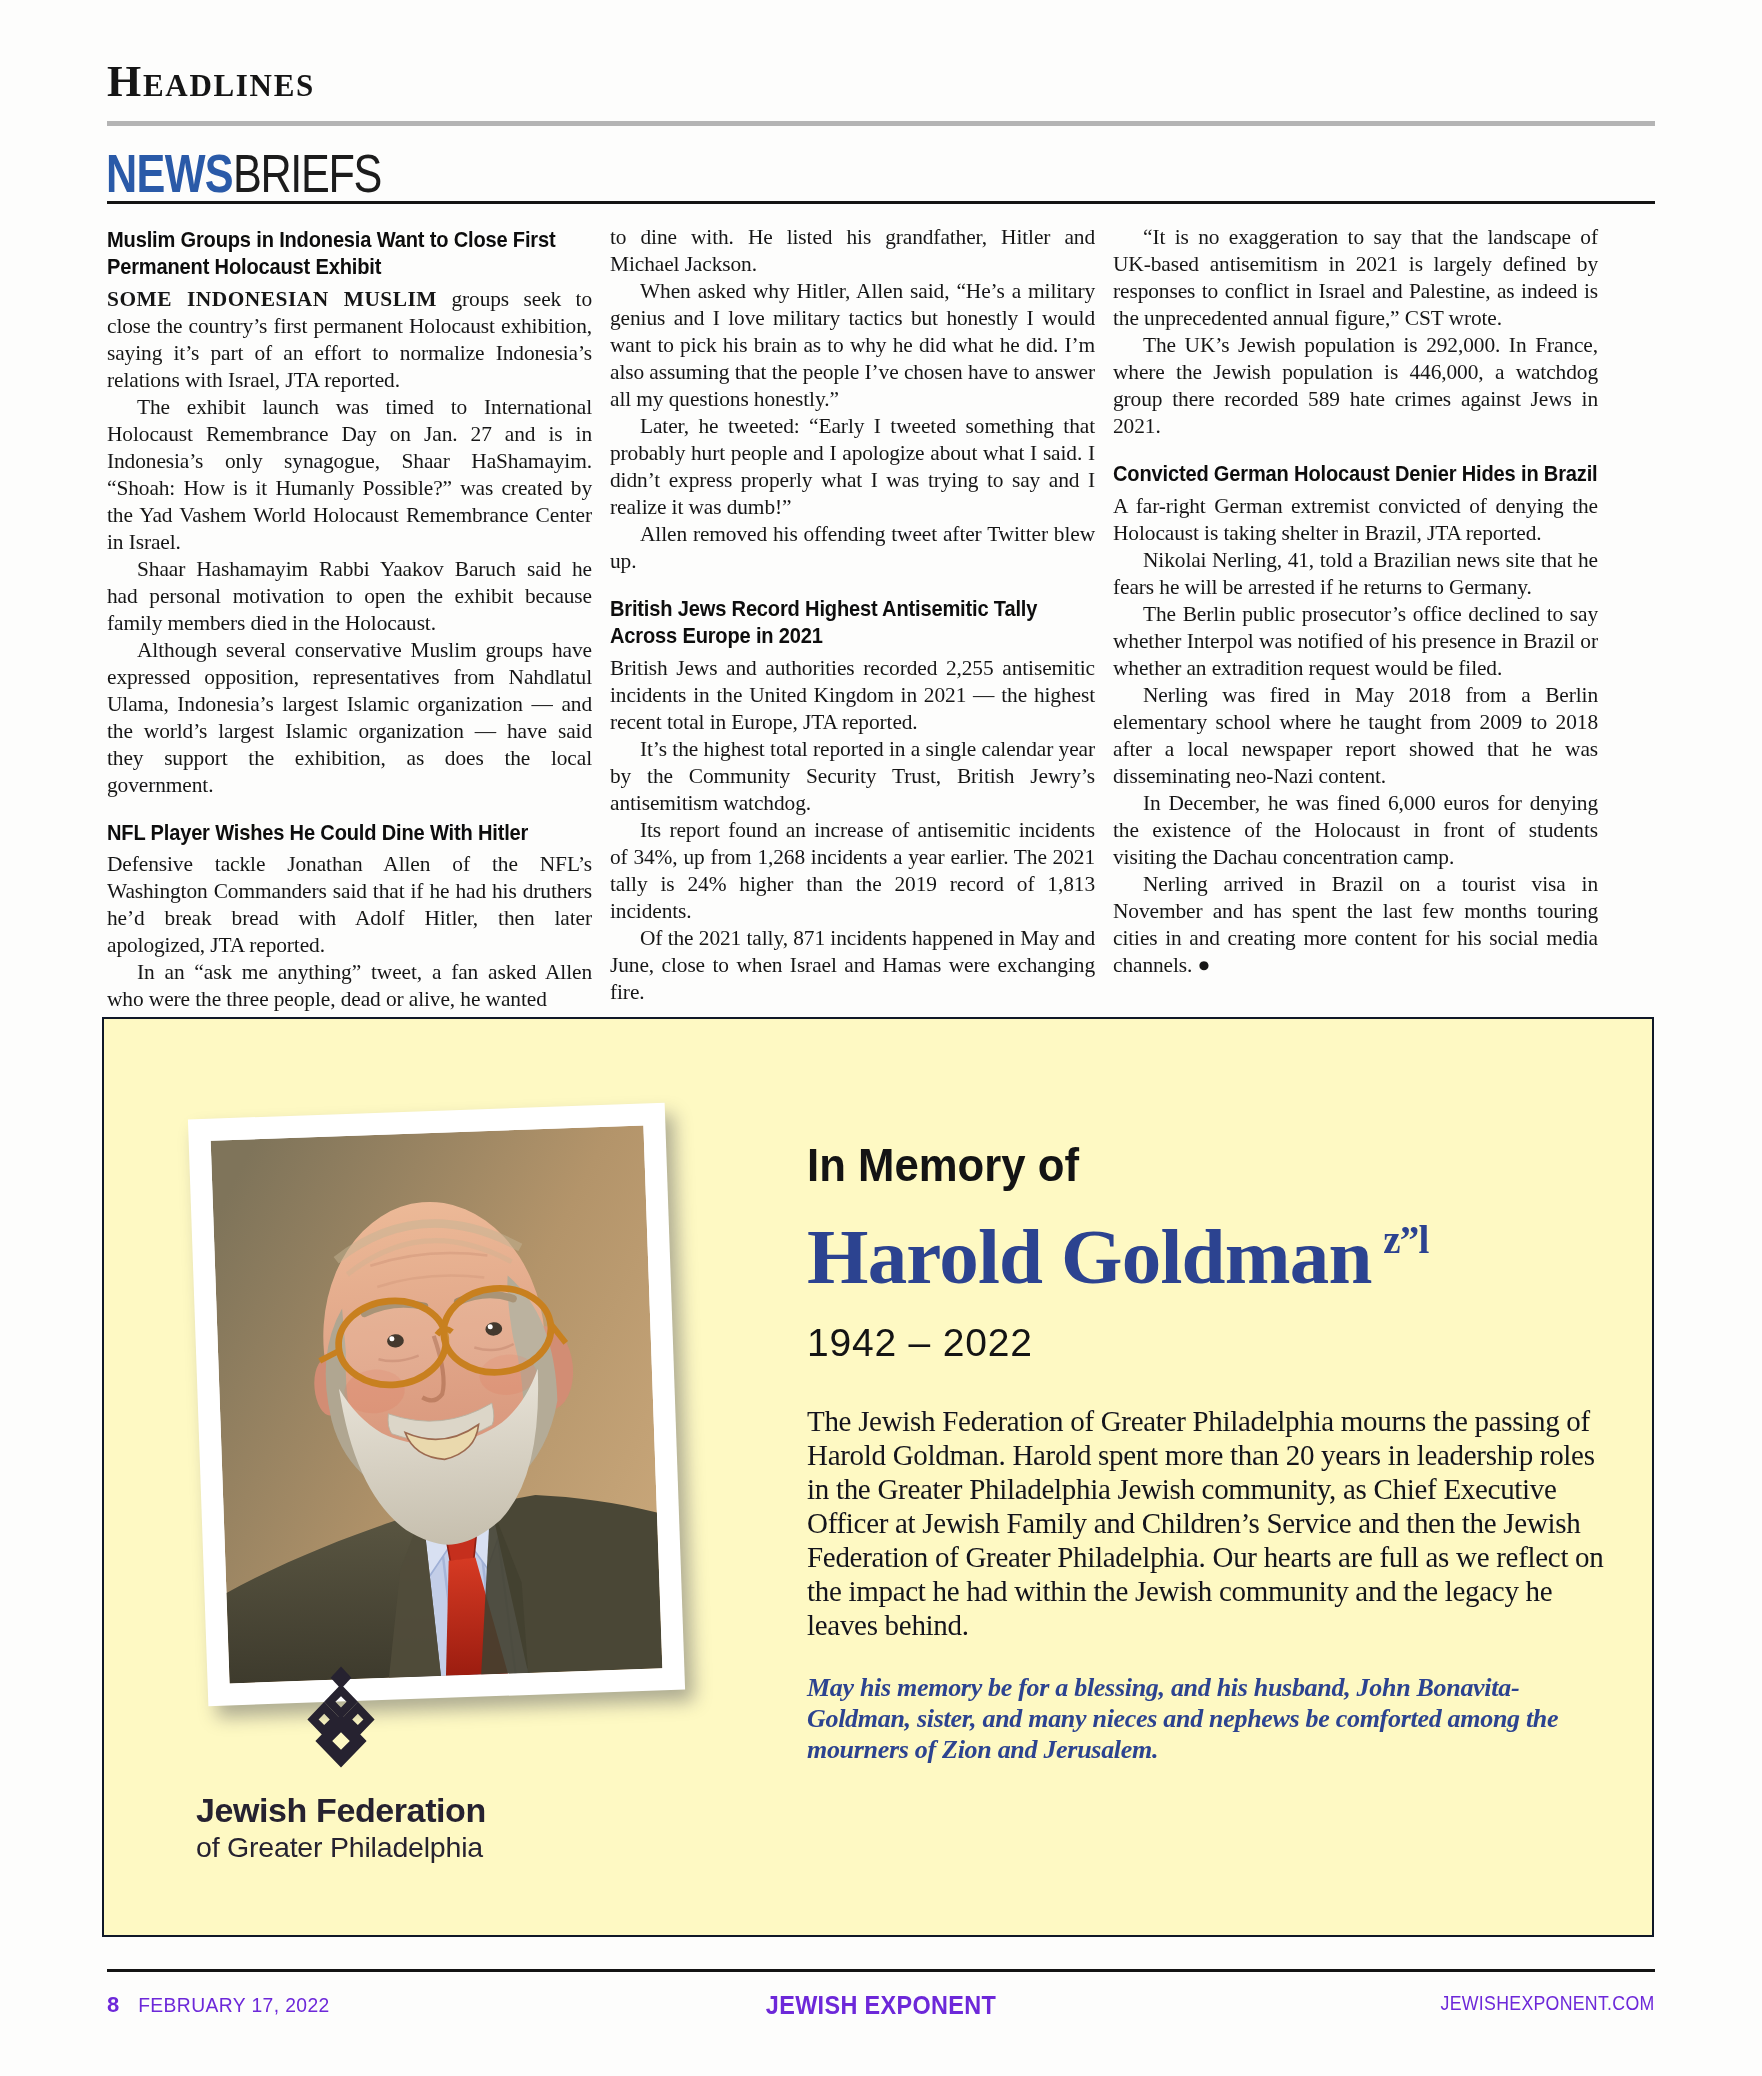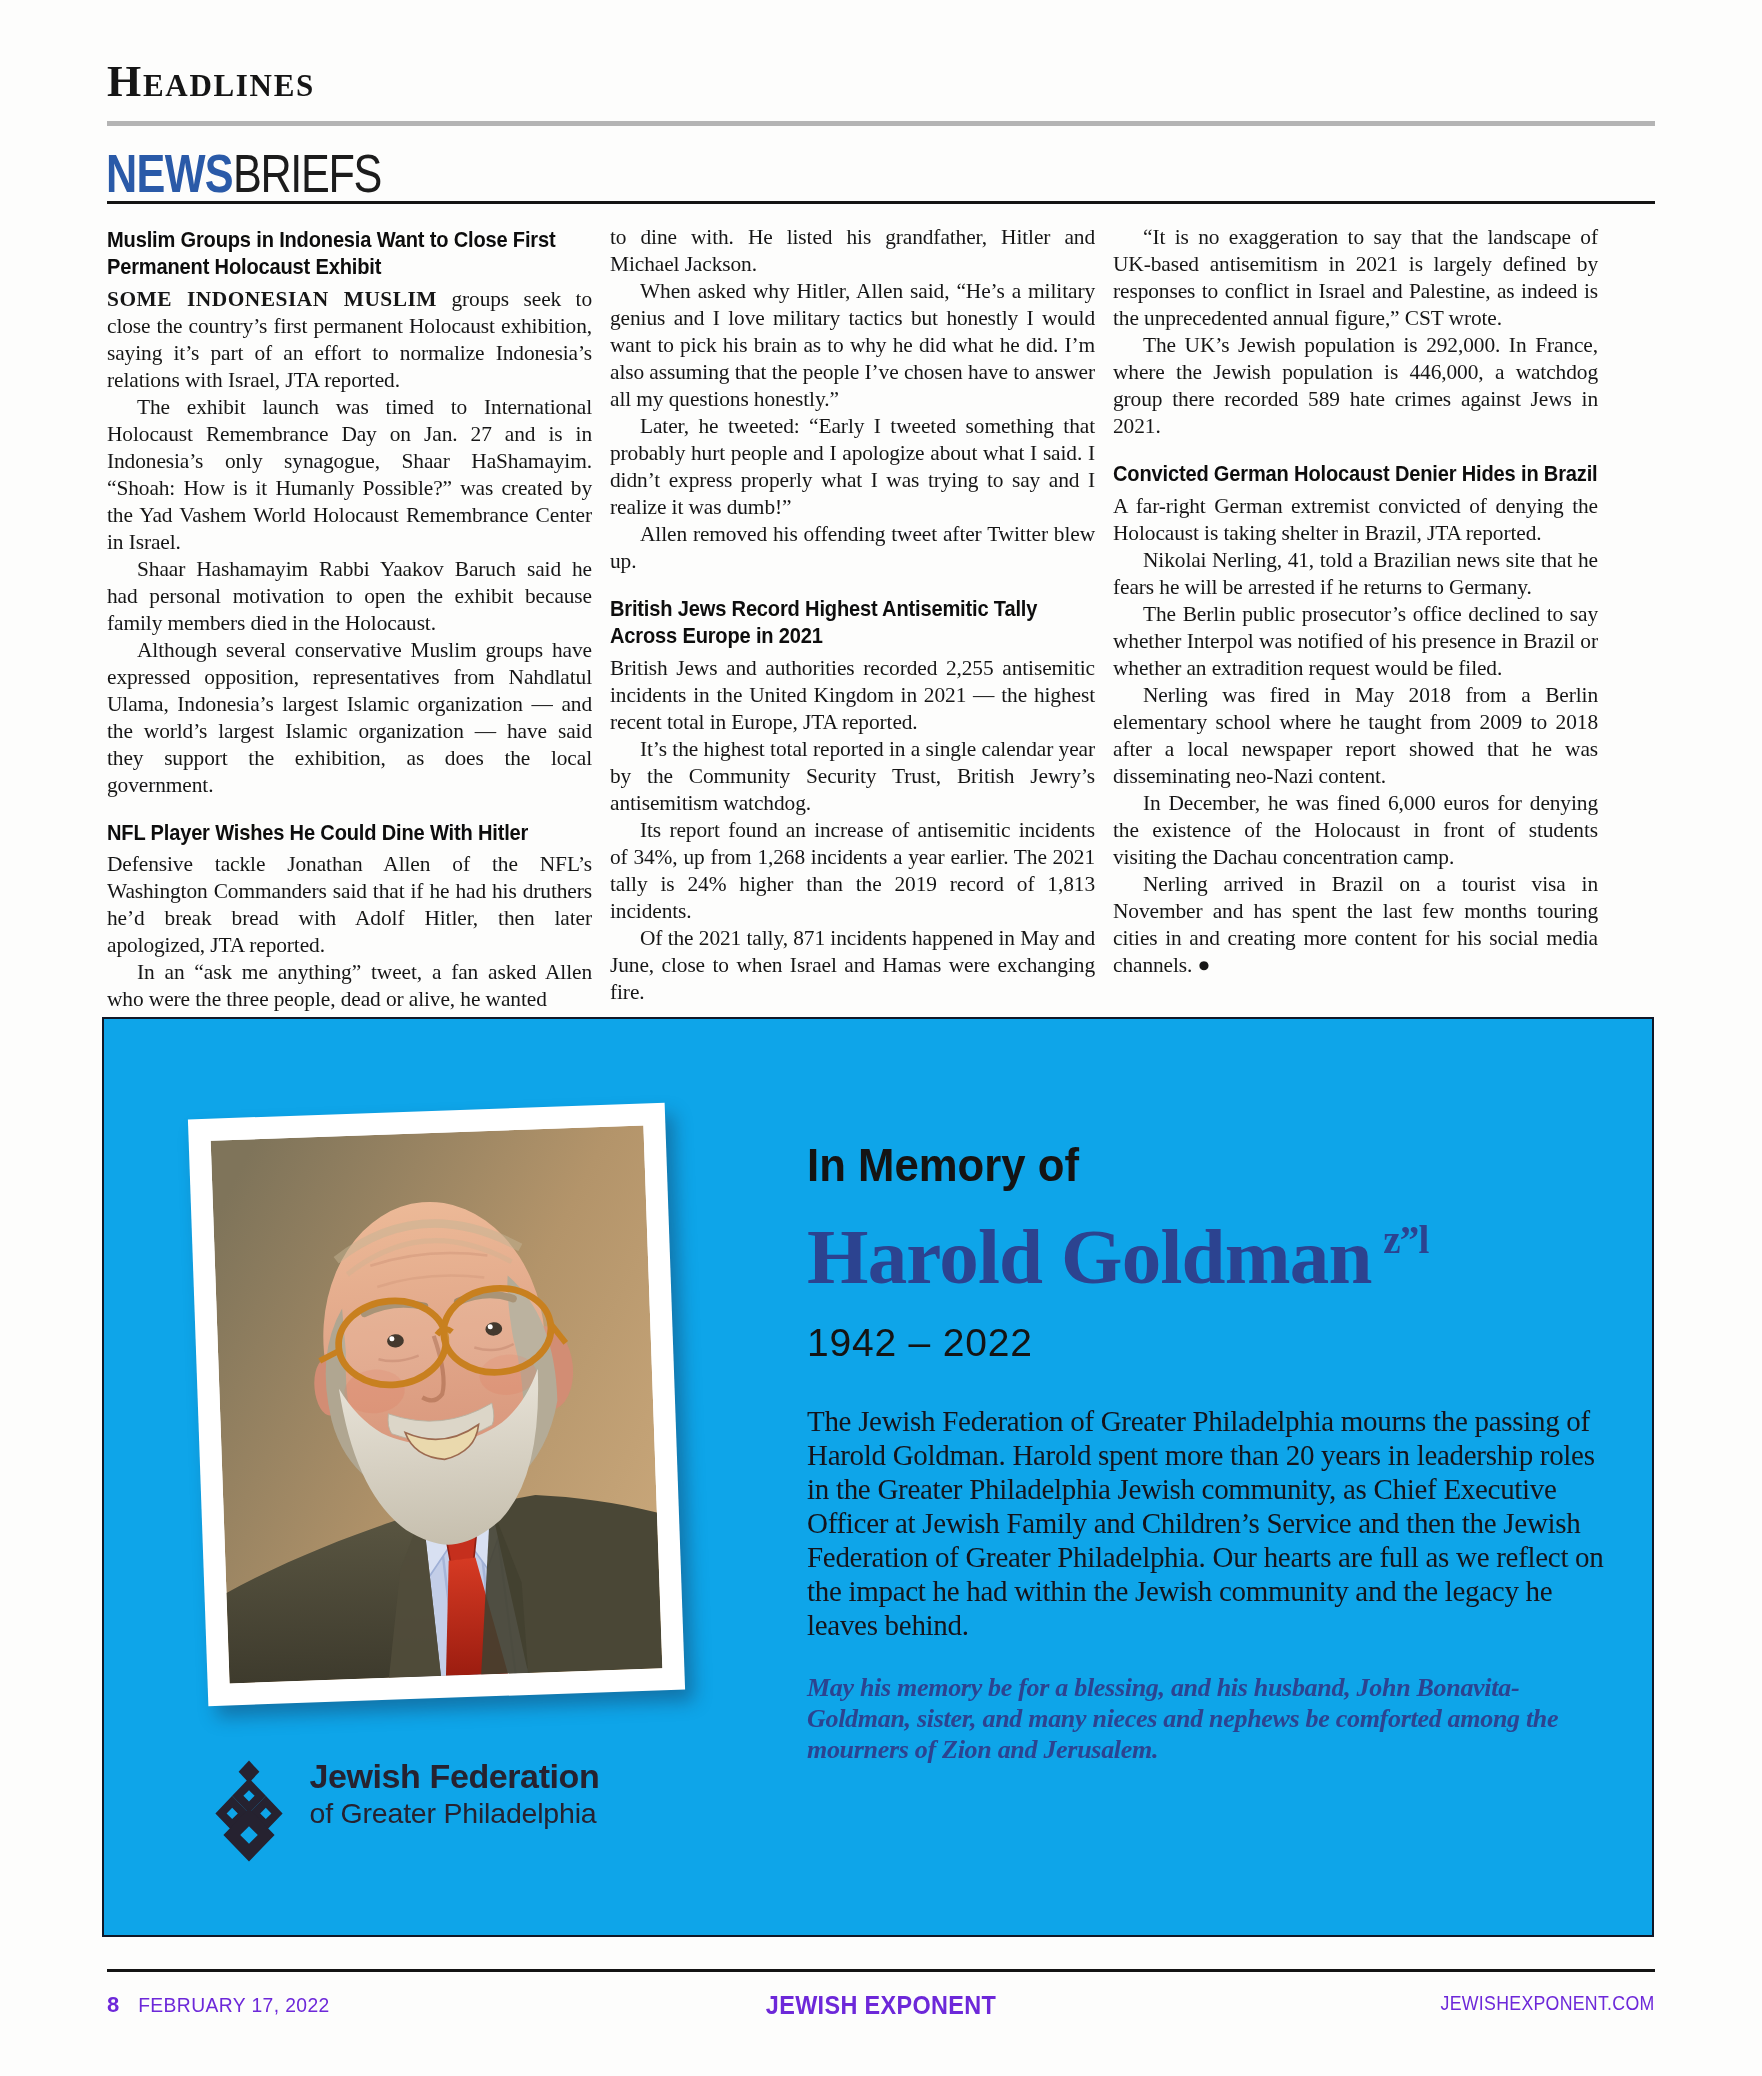--- a/index.html
+++ b/index.html
@@ -18,38 +18,38 @@
   .columns{position:absolute;left:107px;top:224px;width:1547px;display:flex;gap:18px;}
   .col{width:485px;font-size:21.4px;line-height:27px;text-align:justify;letter-spacing:-0.1px;}
   .col p{margin:0;}
   .col p.indent{text-indent:30px;}
   .col h3{font-family:"Liberation Sans",sans-serif;font-weight:700;font-size:22.7px;line-height:27px;
           color:#0d0d0d;margin:20px 0 5.9px;letter-spacing:-0.2px;text-align:left;
           width:113%;transform:scaleX(0.885);transform-origin:0 0;}
   .col h3.first{margin-top:1.7px;}
   .lead{font-weight:700;letter-spacing:0.5px;}
   
-  .ad{position:absolute;left:102px;top:1017px;width:1552px;height:920px;background:#0ea5e9;
+  .ad{position:absolute;left:102px;top:1017px;width:1552px;height:920px;background:#fef9c3;
       border:2.5px solid #101828;box-sizing:border-box;}
   .photo{position:absolute;left:94px;top:92px;width:477px;height:587px;background:#ffffff;
          padding:22px;box-sizing:border-box;transform:rotate(-2deg);
          box-shadow:8.4px 11.7px 18.5px rgba(25,30,55,0.35);}
   .photo svg{width:100%;height:100%;display:block;}
   .ad-text{position:absolute;left:703px;top:123px;width:806px;}
   .in-memory{font-family:"Liberation Sans",sans-serif;font-weight:700;font-size:46px;line-height:1;
              color:#141414;transform:scaleX(0.95);transform-origin:0 0;}
   .name{font-family:"Liberation Serif",serif;font-weight:700;font-size:79px;line-height:1;
         color:#2c4390;letter-spacing:-0.8px;margin-top:28.5px;}
   .name sup{font-size:39px;vertical-align:30px;margin-left:11.7px;}
   .years{font-family:"Liberation Sans",sans-serif;font-size:39px;color:#141414;margin-top:25px;
          letter-spacing:0.8px;}
   .ad-body{font-size:29px;line-height:34px;color:#14141c;margin:39px 0 0 0;letter-spacing:-0.3px;}
   .blessing{font-size:26px;line-height:31px;color:#2c4390;font-weight:700;font-style:italic;
             margin:30px 0 0 0;letter-spacing:-0.3px;}
-  .fed-logo{position:absolute;left:108px;bottom:72px;display:flex;align-items:flex-start;gap:23.5px;}
+  .fed-logo{position:absolute;left:92px;bottom:72px;display:flex;align-items:center;gap:23.5px;flex-direction:column;}
   .fed-text .fl1{font-family:"Liberation Sans",sans-serif;font-weight:700;font-size:34px;
                  color:#262230;letter-spacing:-0.4px;line-height:1.05;}
   .fed-text .fl2{font-family:"Liberation Sans",sans-serif;font-size:28.5px;color:#262230;
                  letter-spacing:-0.2px;line-height:1.1;margin-top:3.4px;}
   
   .foot-rule{position:absolute;left:107px;right:107px;top:1969px;height:2.5px;background:#141414;}
   .foot-row{position:absolute;left:107px;right:107px;top:1990px;height:34px;
             font-family:"Liberation Sans",sans-serif;color:#6d28d9;}
   .foot-left{position:absolute;left:0;top:1.7px;font-size:19.3px;letter-spacing:0.4px;}
   .foot-left .pg{font-weight:700;font-size:22px;margin-right:18.5px;}

